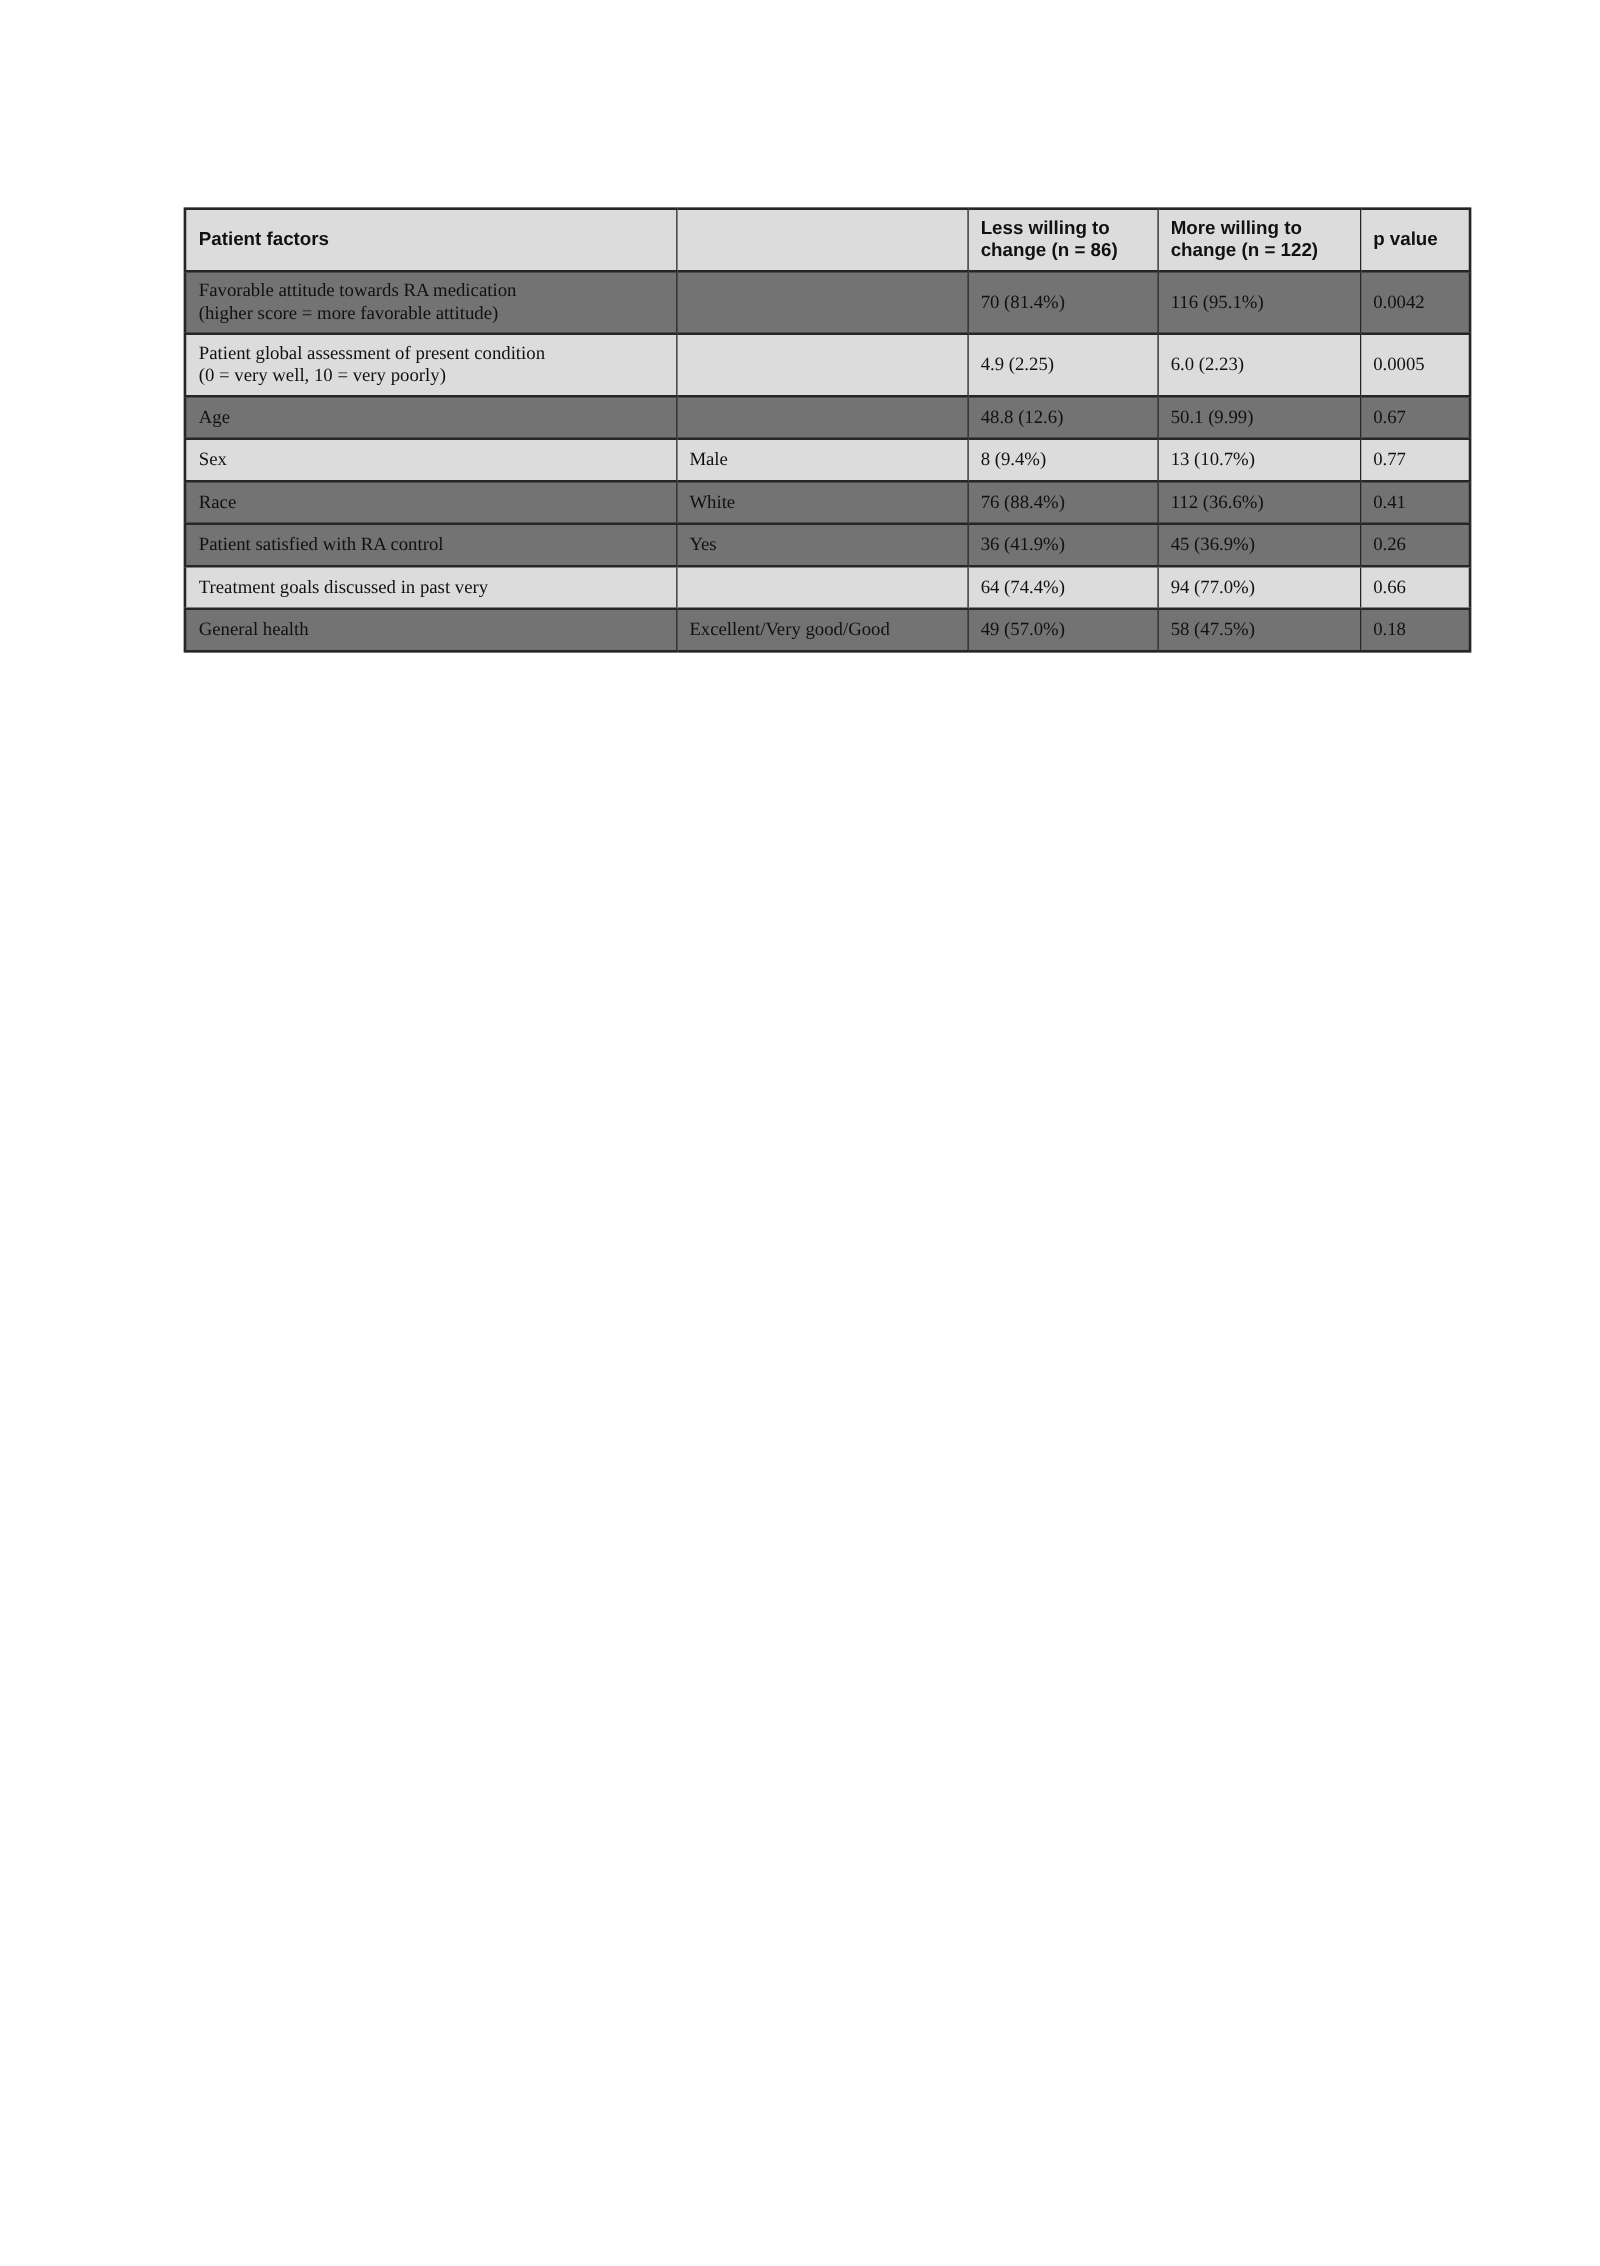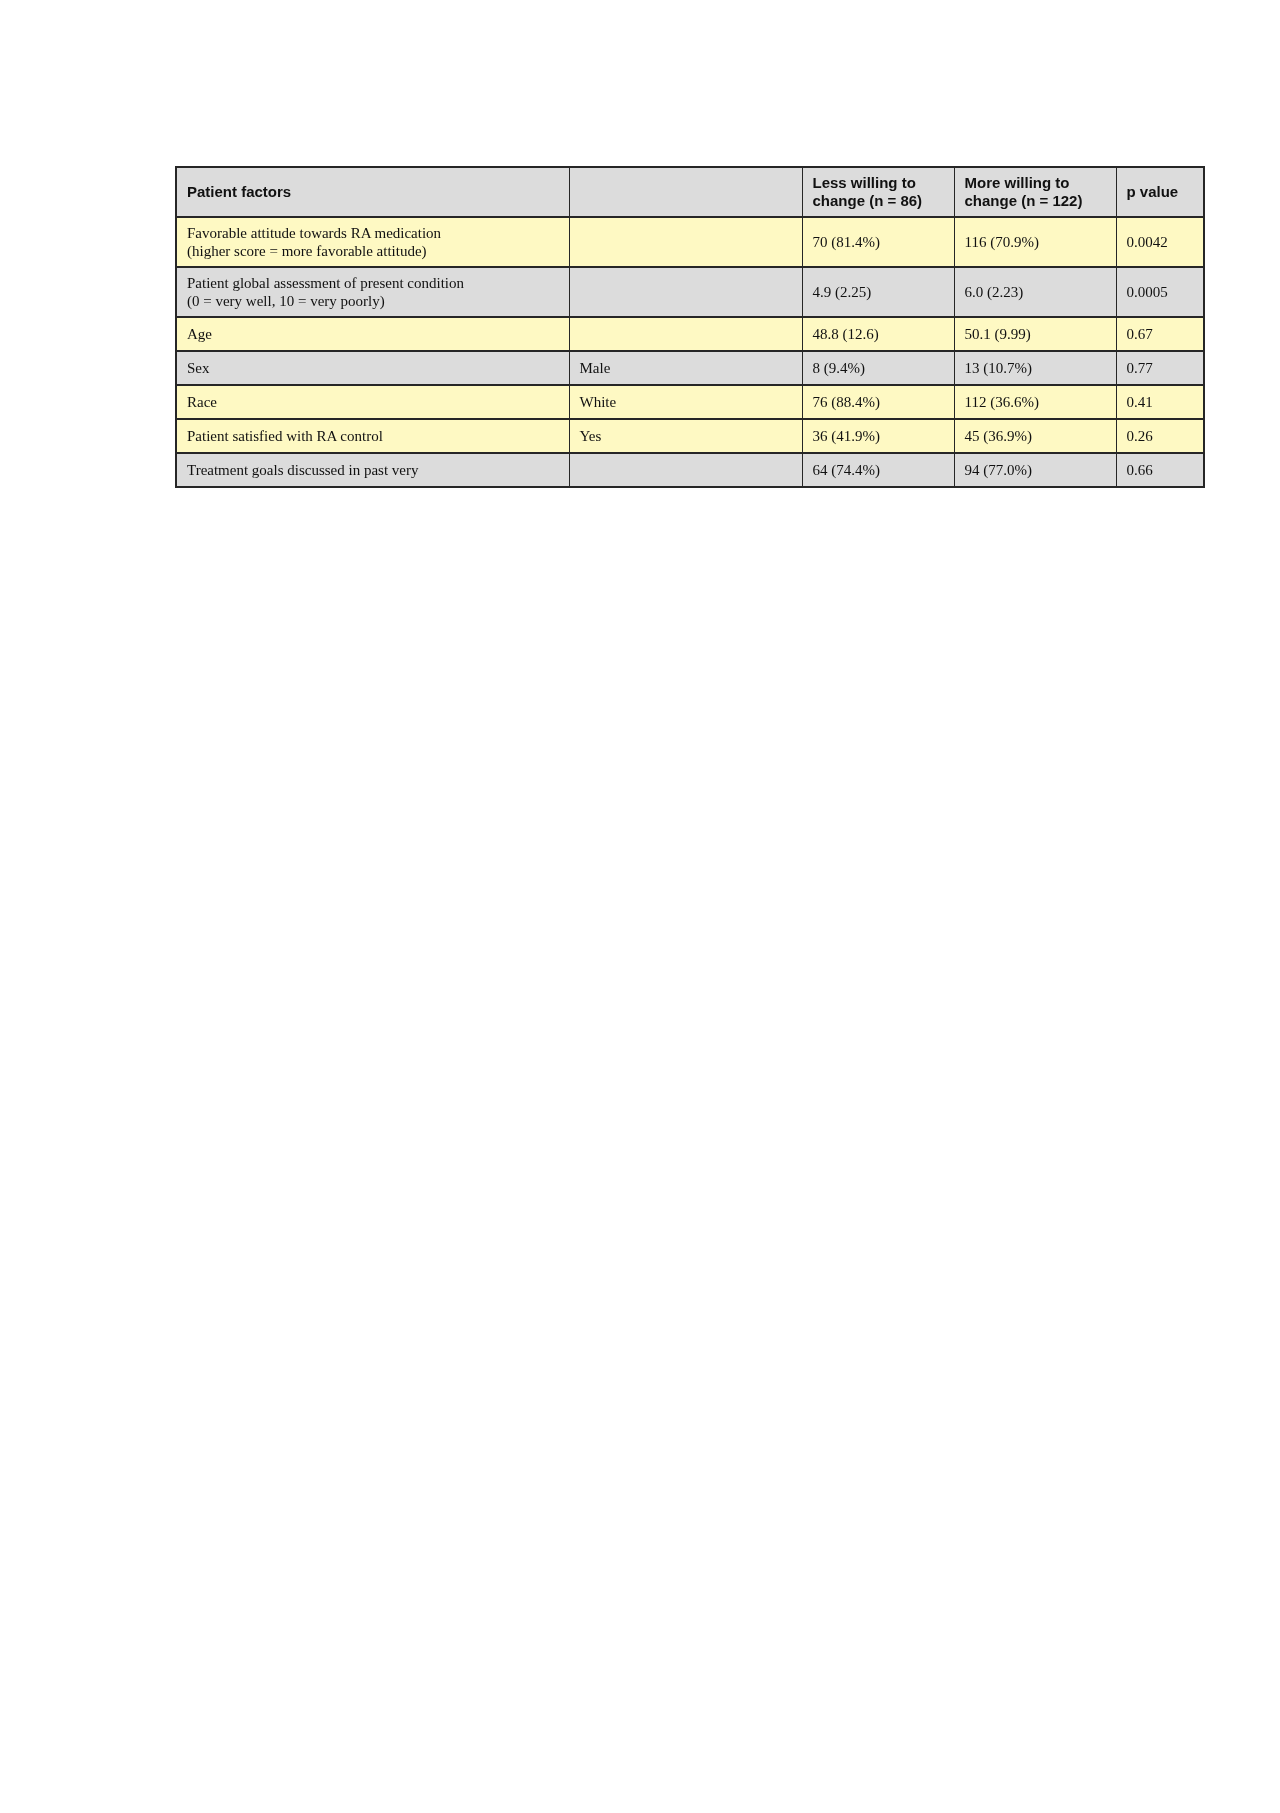--- a/index.html
+++ b/index.html
@@ -22,23 +22,22 @@
   }
   .table-wrap {
     position: absolute;
     left: 147px;
     top: 166px;
   }
   table.factors {
     border-collapse: collapse;
     table-layout: fixed;
     width: 1028px;
-    background: #fef9c3;
+    background: #737373;
     border: 2px solid var(--border);
-    margin-left: 28px;
   }
   col.c-factor   { width: 393px; }
   col.c-category { width: 233px; }
   col.c-less     { width: 152px; }
   col.c-more     { width: 162px; }
   col.c-p        { width: 88px;  }
   table.factors th,
   table.factors td {
     border-top: 2px solid var(--border);
     border-bottom: 2px solid var(--border);
@@ -82,21 +81,21 @@
 change (n = 122)</th>
         <th>p value</th>
       </tr>
     </thead>
     <tbody id="table-body">
         <tr>
           <td>Favorable attitude towards RA medication
 (higher score = more favorable attitude)</td>
           <td></td>
           <td>70 (81.4%)</td>
-          <td>116 (70.9%)</td>
+          <td>116 (95.1%)</td>
           <td>0.0042</td>
         </tr>
         <tr class="shaded">
           <td>Patient global assessment of present condition
 (0 = very well, 10 = very poorly)</td>
           <td></td>
           <td>4.9 (2.25)</td>
           <td>6.0 (2.23)</td>
           <td>0.0005</td>
         </tr>
@@ -128,15 +127,22 @@
           <td>45 (36.9%)</td>
           <td>0.26</td>
         </tr>
         <tr class="shaded">
           <td>Treatment goals discussed in past very</td>
           <td></td>
           <td>64 (74.4%)</td>
           <td>94 (77.0%)</td>
           <td>0.66</td>
         </tr>
+        <tr>
+          <td>General health</td>
+          <td>Excellent/Very good/Good</td>
+          <td>49 (57.0%)</td>
+          <td>58 (47.5%)</td>
+          <td>0.18</td>
+        </tr>
       </tbody>
   </table>
 </div>
 
 </body></html>

